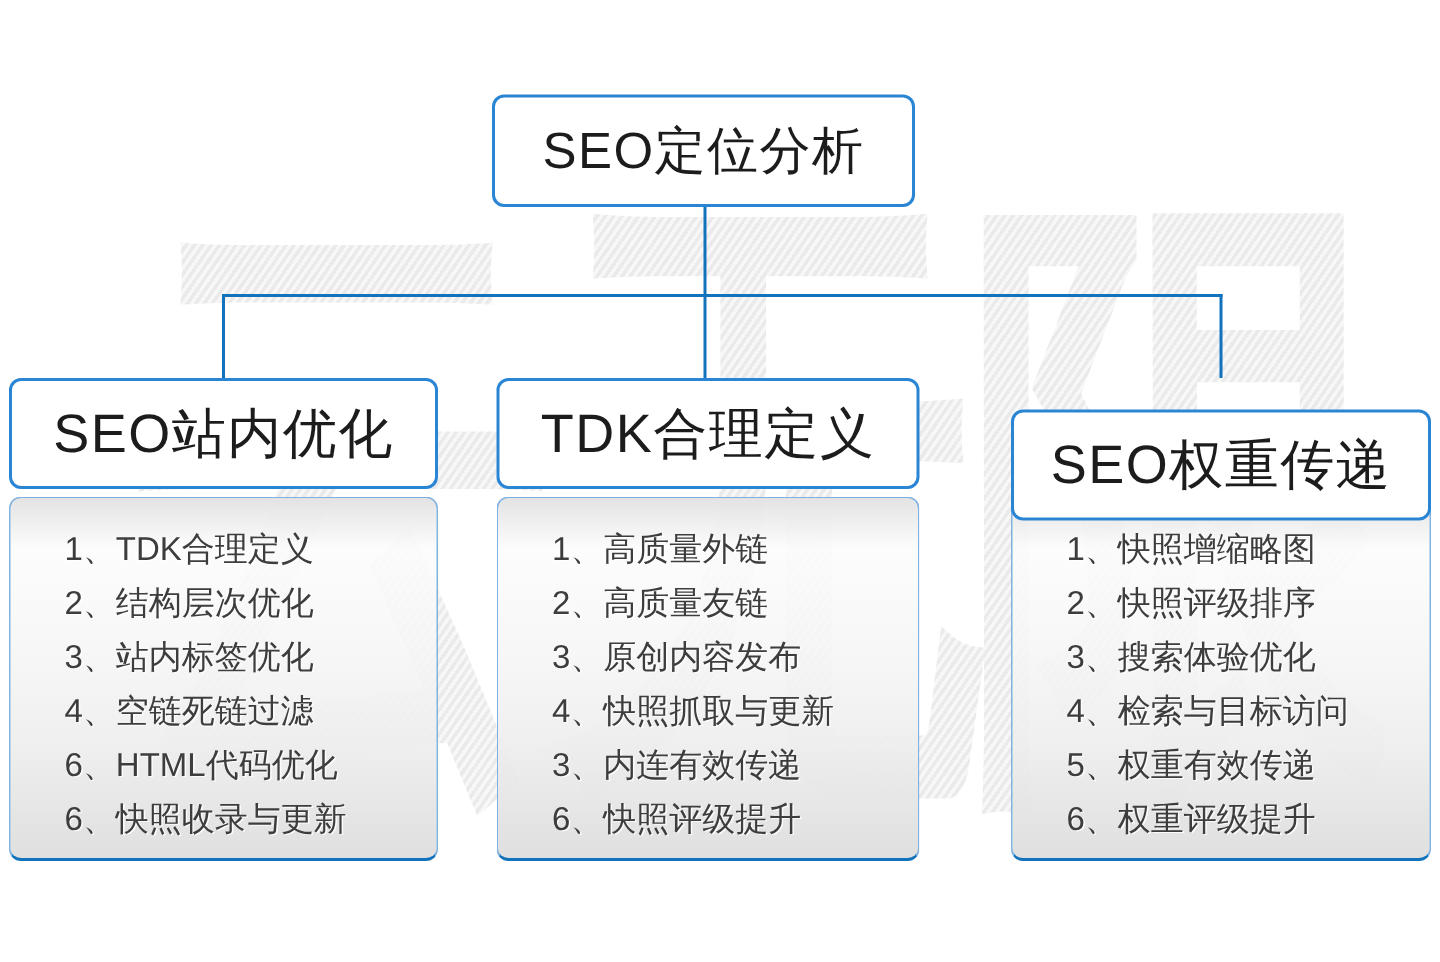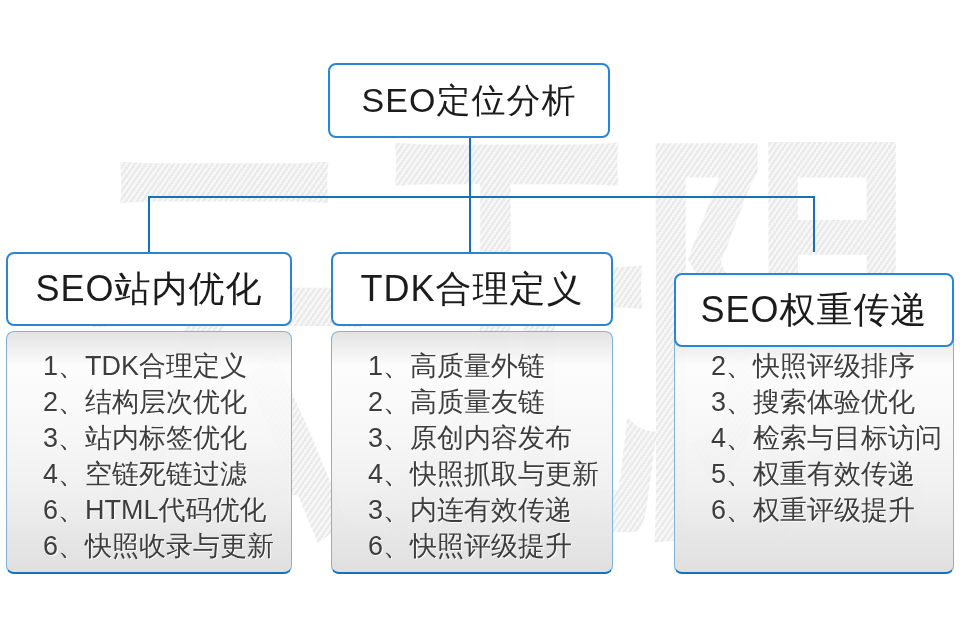--- a/index.html
+++ b/index.html
@@ -43,21 +43,21 @@
       rgba(252,252,252,0.90) 14%,
       rgba(246,246,246,0.88) 42%,
       rgba(238,238,238,0.92) 68%,
       rgba(222,222,222,0.96) 100%);
     padding:16px 8px 0 36px;
   }
   .panel-1{left:6px;width:286px;}
   .panel-2{left:331px;width:282px;}
   .panel-3{left:674px;width:280px;}
   .item{
-    font-size:27px;line-height:36px;color:#3d3d3d;white-space:nowrap;
+    font-size:22px;line-height:36px;color:#3d3d3d;white-space:nowrap;
     text-shadow:1px 1px 0 rgba(255,255,255,0.85);
   }
 </style>
 </head>
 <body>
 
 <div class="canvas">
 
   <div class="watermark">云无限</div>
 
@@ -93,20 +93,21 @@
   <div class="panel panel-2">
     <div class="item">1、高质量外链</div>
     <div class="item">2、高质量友链</div>
     <div class="item">3、原创内容发布</div>
     <div class="item">4、快照抓取与更新</div>
     <div class="item">3、内连有效传递</div>
     <div class="item">6、快照评级提升</div>
   </div>
 
   <div class="panel panel-3">
+    <div class="item">1、快照增缩略图</div>
     <div class="item">2、快照评级排序</div>
     <div class="item">3、搜索体验优化</div>
     <div class="item">4、检索与目标访问</div>
     <div class="item">5、权重有效传递</div>
     <div class="item">6、权重评级提升</div>
   </div>
 
 </div>
 
 </body></html>

